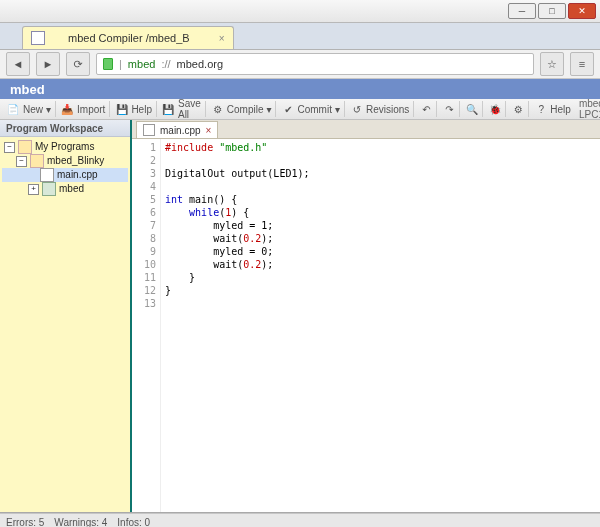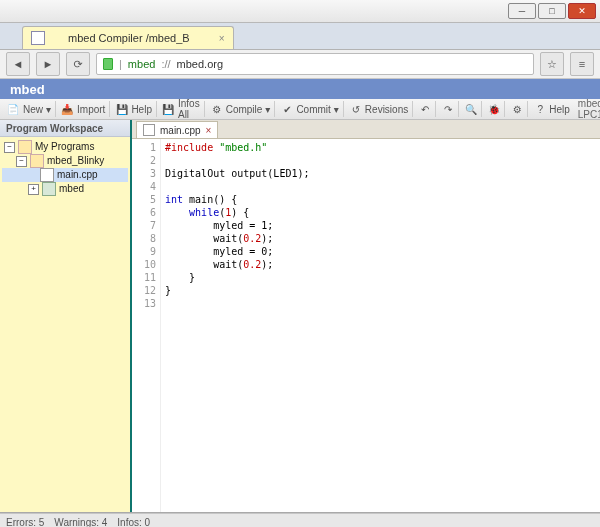--- a/index.html
+++ b/index.html
@@ -93,21 +93,21 @@
   <div class="tb">
       <span class="tbicon">📥</span>
       <span>Import</span>
     </div>
   <div class="tb">
       <span class="tbicon">💾</span>
       <span>Help</span>
     </div>
   <div class="tb">
       <span class="tbicon">💾</span>
-      <span>Infos All</span>
+      <span>Save All</span>
     </div>
   <div class="tb">
       <span class="tbicon">⚙</span>
       <span>Compile</span>
       <span>▾</span>
     </div>
   <div class="tb">
       <span class="tbicon">✔</span>
       <span>Commit</span>
       <span>▾</span>

